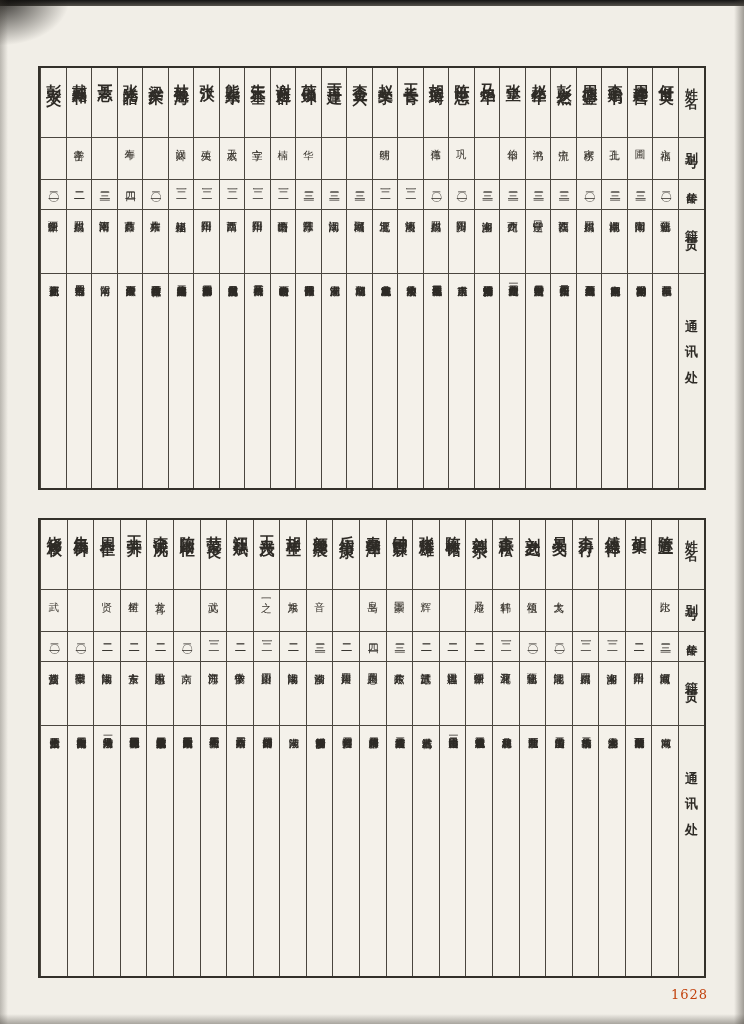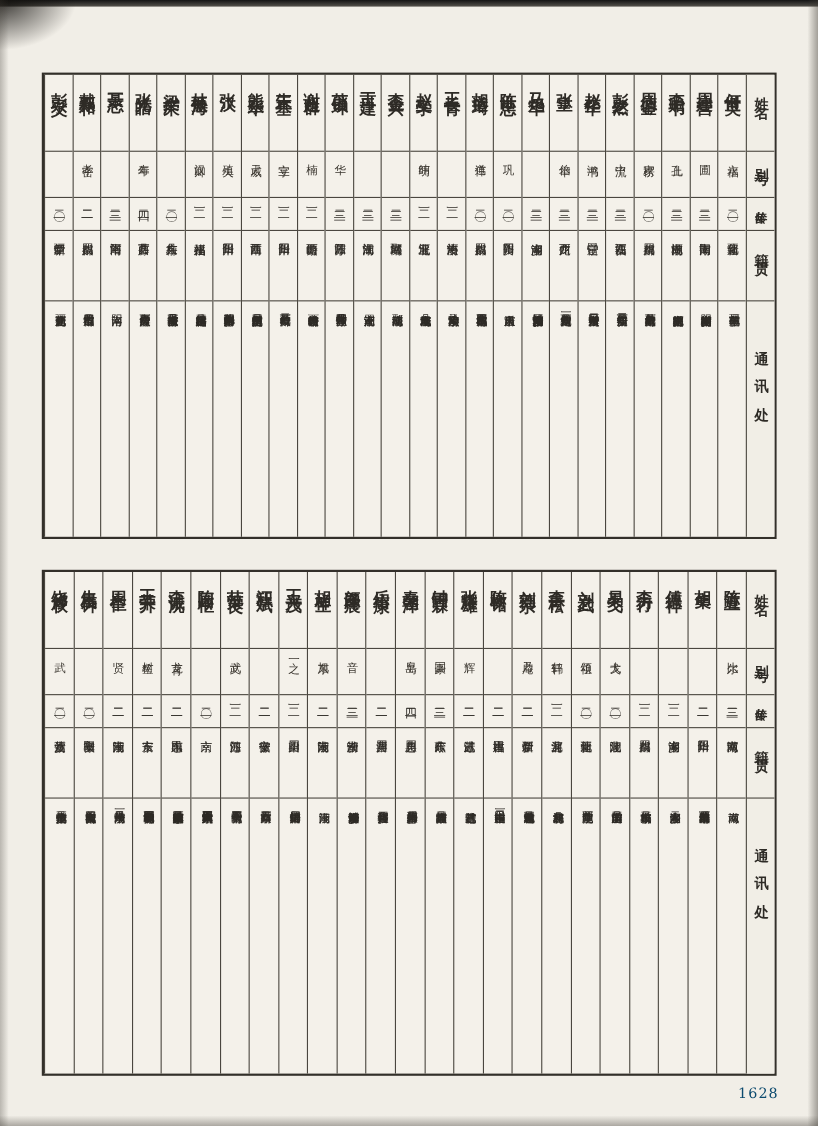--- a/index.html
+++ b/index.html
@@ -80,21 +80,21 @@
   .header-col .cell{justify-content:center;}
   .lab{font-size:13px;font-weight:600;}
   .lab-2{letter-spacing:8px;padding-top:10px;}
   .lab-addr{letter-spacing:26px;padding-top:34px;}
 
   .page-number{
     position:absolute;
     right:36px;bottom:22px;
     font-family:"DejaVu Serif", serif;
     font-size:13px;
-    color:#0c4a6e;
+    color:#c2410c;
     letter-spacing:1px;
   }
 </style>
 </head>
 <body>
 
 <div class="sheet">
   <div class="scan-top"></div>
   <div class="corner-tl"></div>
   <div class="edge-right"></div>

